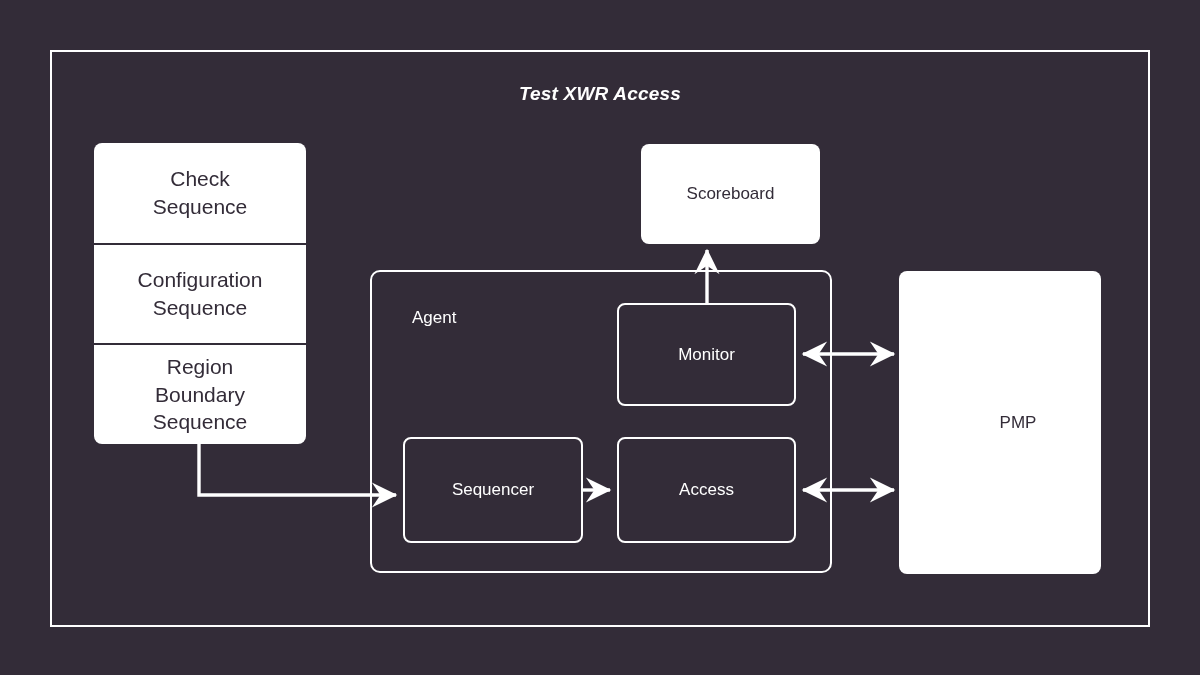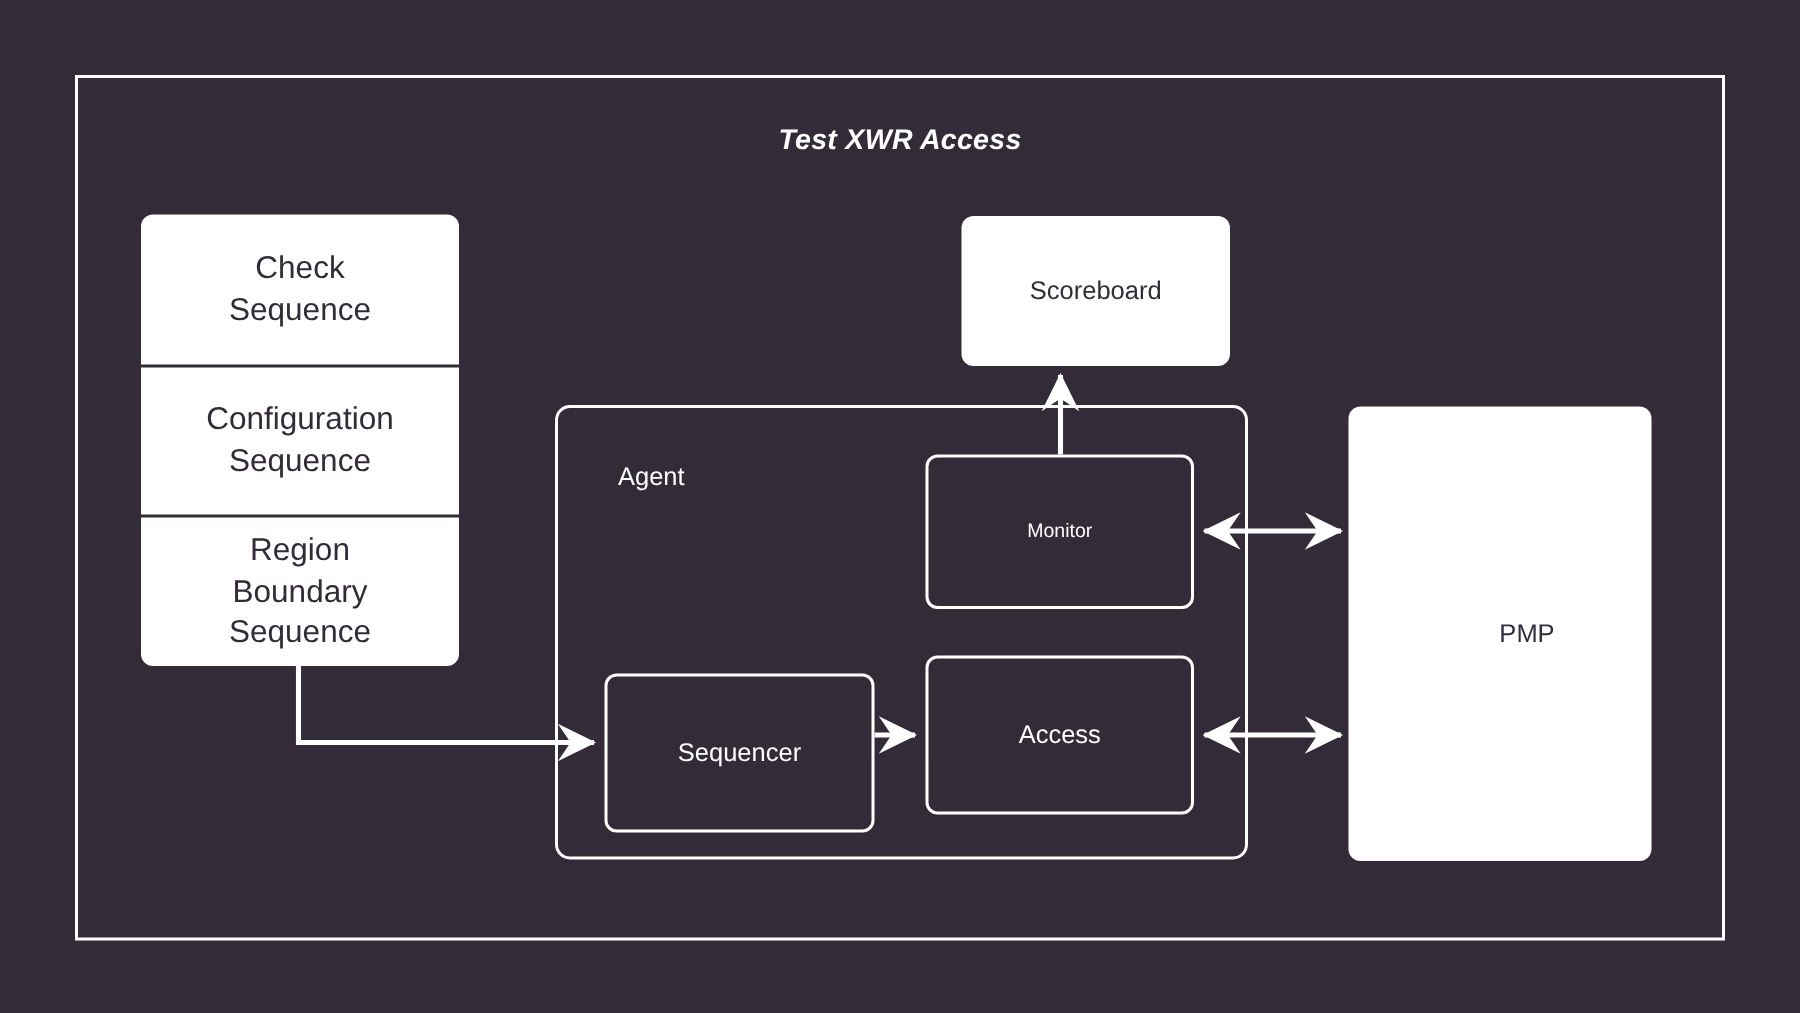--- a/index.html
+++ b/index.html
@@ -126,27 +126,26 @@
   
   .scoreboard-box {
     left: 617px; top: 144px;
     width: 179px; height: 100px;
     font-size: 17px;
     margin-left: 24px;
   }
   .monitor-box {
     left: 617px; top: 303px;
     width: 179px; height: 103px;
-    font-size: 13px;
+    font-size: 17px;
   }
   .sequencer-box {
     left: 403px; top: 437px;
     width: 180px; height: 106px;
     font-size: 17px;
-    margin-top: 12px;
   }
   .driver-box {
     left: 617px; top: 437px;
     width: 179px; height: 106px;
     font-size: 17px;
   }
   .pmp-box {
     left: 899px; top: 271px;
     width: 202px; height: 303px;
     font-size: 17px;

